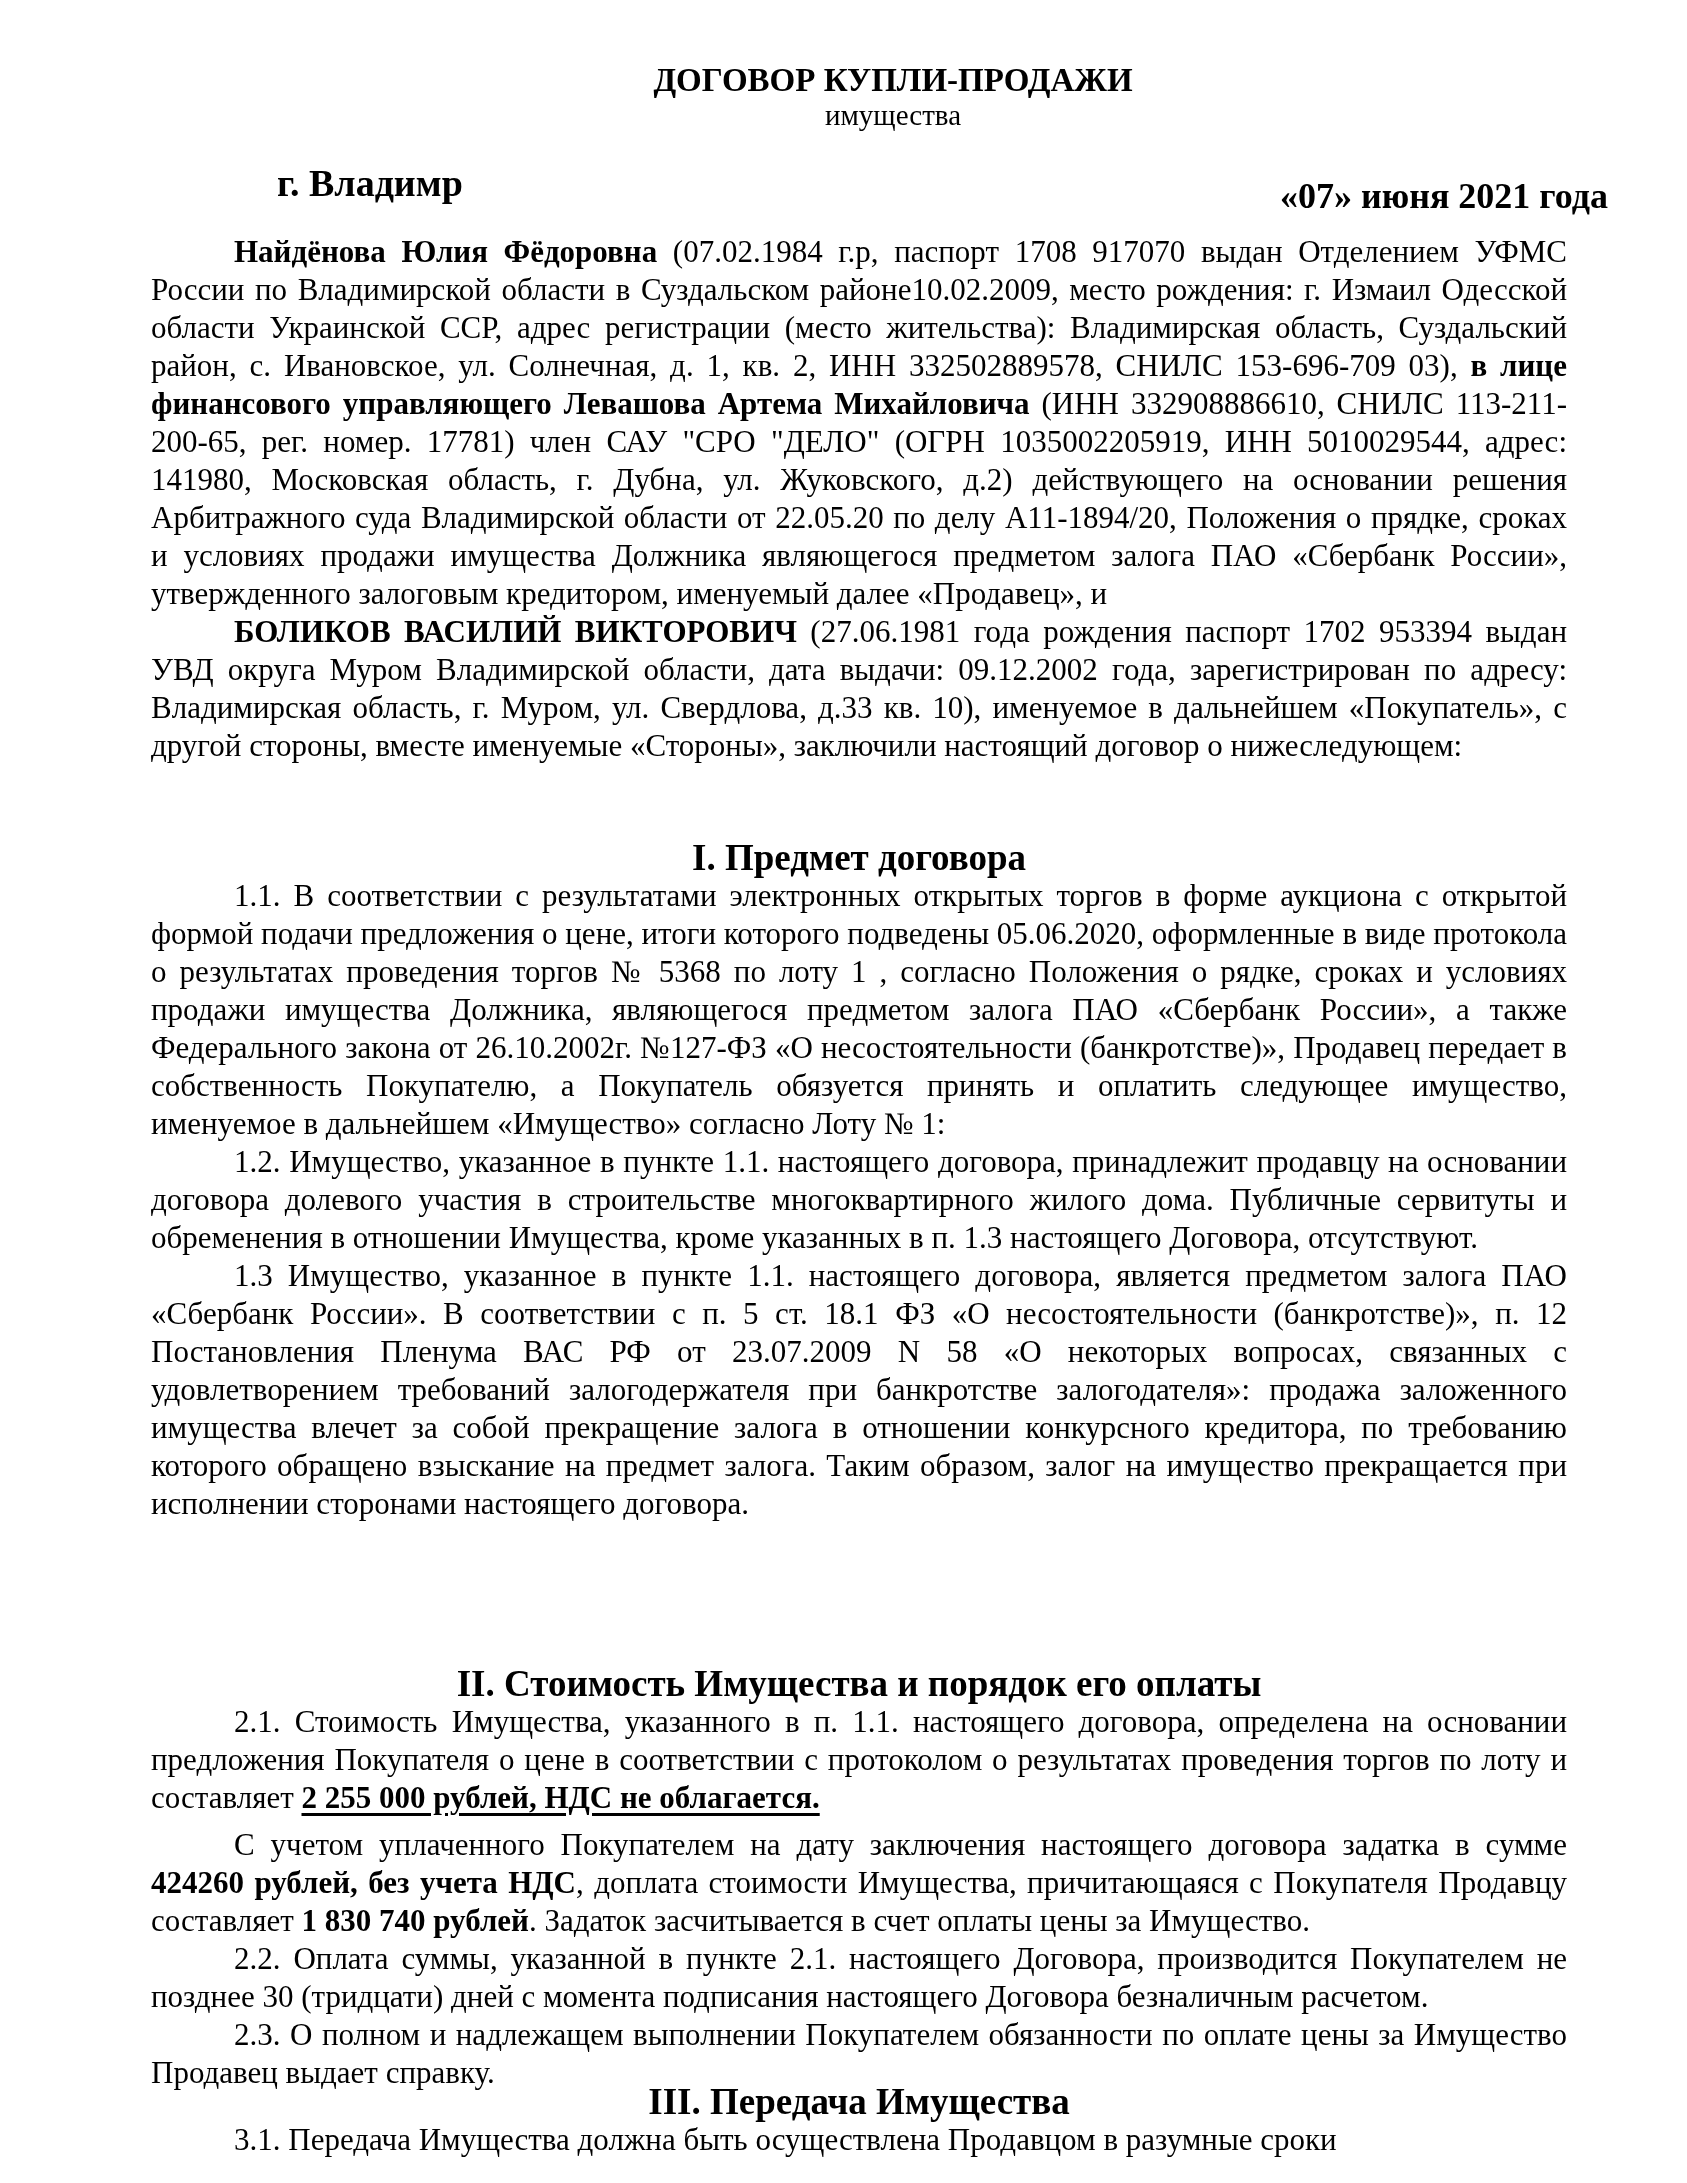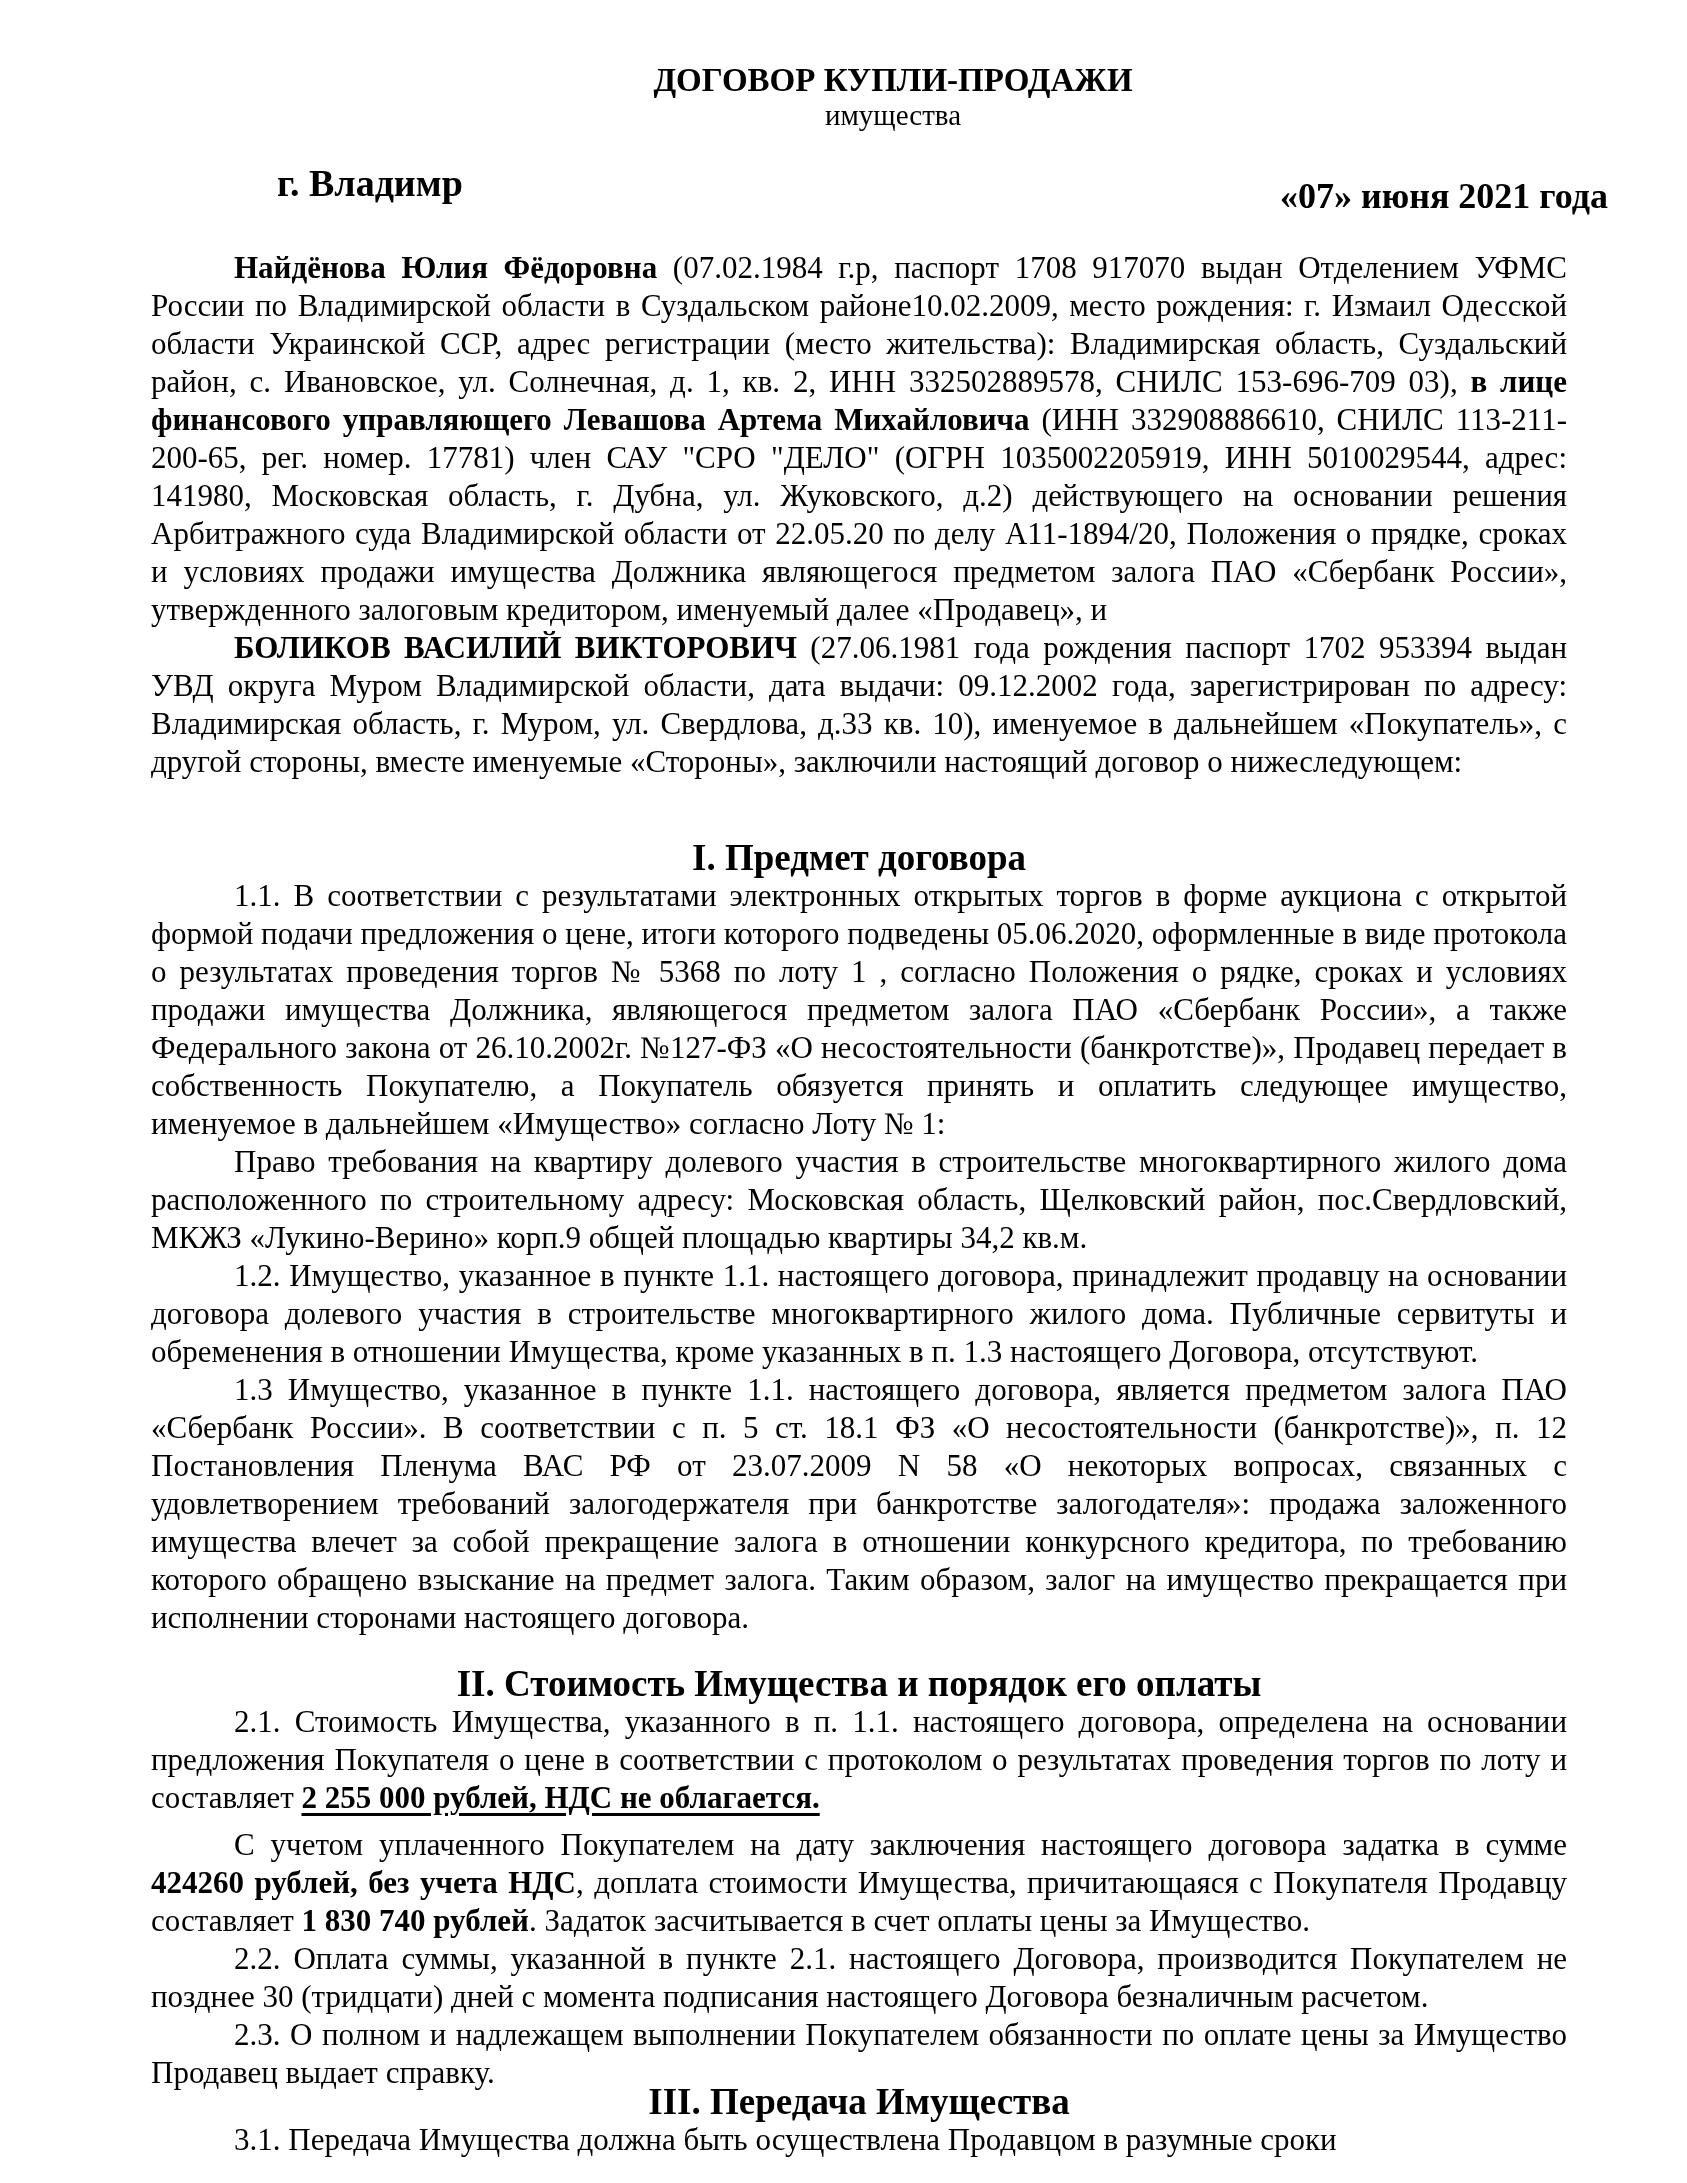--- a/index.html
+++ b/index.html
@@ -32,29 +32,28 @@
 </style>
 </head>
 <body>
 
 <div class="page">
   <div class="title">ДОГОВОР КУПЛИ-ПРОДАЖИ</div>
   <div class="subtitle">имущества</div>
   <div class="city">г. Владимр</div>
   <div class="date">«07» июня 2021 года</div>
 
-  <div class="body-block" style="top:249px;">
+  <div class="body-block" style="top:233px;">
     <p class="indent"><b>Найдёнова Юлия Фёдоровна</b><span> (07.02.1984 г.р, паспорт 1708 917070 выдан Отделением УФМС России по Владимирской области в Суздальском районе10.02.2009, место рождения: г. Измаил Одесской области Украинской ССР, адрес регистрации (место жительства): Владимирская область, Суздальский район, с. Ивановское, ул. Солнечная, д. 1, кв. 2, ИНН 332502889578, СНИЛС 153-696-709 03), </span><b>в лице финансового управляющего Левашова Артема Михайловича</b><span> (ИНН 332908886610, СНИЛС 113-211-200-65, рег. номер. 17781)  член САУ "СРО "ДЕЛО" (ОГРН 1035002205919, ИНН 5010029544, адрес: 141980, Московская область, г. Дубна, ул. Жуковского, д.2) действующего на основании решения Арбитражного суда Владимирской области от  22.05.20 по делу А11-1894/20, Положения о прядке, сроках и условиях продажи имущества Должника являющегося предметом залога ПАО «Сбербанк России», утвержденного залоговым кредитором, именуемый далее «Продавец», и</span></p>
     <p class="indent"><b>БОЛИКОВ ВАСИЛИЙ ВИКТОРОВИЧ</b><span> (27.06.1981 года рождения паспорт 1702 953394 выдан УВД округа Муром Владимирской области, дата выдачи: 09.12.2002 года, зарегистрирован по адресу: Владимирская область, г. Муром,  ул. Свердлова, д.33 кв. 10), именуемое в дальнейшем «Покупатель», с другой стороны, вместе именуемые «Стороны», заключили настоящий договор о нижеследующем:</span></p>
   </div>
 
   <div class="body-block" style="top:839px;">
     <p class="section-head">I. Предмет договора</p>
     <p class="indent">1.1. В соответствии с результатами электронных открытых торгов в форме аукциона с открытой формой подачи предложения о цене, итоги которого подведены 05.06.2020, оформленные в виде протокола о результатах проведения торгов № 5368 по лоту 1 , согласно Положения о рядке, сроках и условиях продажи имущества Должника, являющегося предметом залога ПАО «Сбербанк России», а также Федерального закона от 26.10.2002г. №127-ФЗ «О несостоятельности (банкротстве)», Продавец передает в собственность Покупателю, а Покупатель обязуется принять и оплатить следующее имущество, именуемое в дальнейшем «Имущество» согласно Лоту № 1:</p>
-    <p class="indent">Право требования на квартиру долевого участия в строительстве многоквартирного жилого дома расположенного по строительному адресу: Московская область, Щелковский район, пос.Свердловский, МКЖЗ «Лукино-Верино» корп.9 общей площадью квартиры 34,2 кв.м.</p>
     <p class="indent">1.2. Имущество, указанное в пункте 1.1. настоящего договора, принадлежит продавцу на основании договора долевого участия в строительстве многоквартирного жилого дома. Публичные сервитуты и обременения в отношении Имущества, кроме указанных в п. 1.3 настоящего Договора, отсутствуют.</p>
     <p class="indent">1.3 Имущество, указанное в пункте 1.1. настоящего договора, является предметом залога ПАО «Сбербанк России». В соответствии с п. 5 ст. 18.1 ФЗ «О несостоятельности (банкротстве)», п. 12 Постановления Пленума ВАС РФ от 23.07.2009 N 58 «О некоторых вопросах, связанных с удовлетворением требований залогодержателя при банкротстве залогодателя»: продажа заложенного имущества влечет за собой прекращение залога в отношении конкурсного кредитора, по требованию которого обращено взыскание на предмет залога. Таким образом, залог на имущество прекращается при исполнении сторонами настоящего договора.</p>
   </div>
 
   <div class="body-block" style="top:1647px;margin-top:18px;">
     <p class="section-head">II. Стоимость Имущества и порядок его оплаты</p>
     <p class="indent"><span>2.1.   Стоимость Имущества, указанного в п. 1.1. настоящего договора, определена на основании предложения Покупателя о цене в соответствии с протоколом о результатах проведения торгов по лоту и составляет </span><b class="u">2 255 000 рублей, НДС не облагается.</b></p>
     <p class="indent" style="margin-top:9.3px;"><span>С учетом уплаченного Покупателем на дату заключения настоящего договора задатка в сумме </span><b>424260 рублей, без учета НДС</b><span>, доплата стоимости Имущества, причитающаяся с Покупателя Продавцу составляет </span><b>1 830 740 рублей</b><span>. Задаток засчитывается в счет оплаты цены за Имущество.</span></p>
     <p class="indent">2.2.   Оплата суммы, указанной в пункте 2.1. настоящего Договора, производится Покупателем не позднее 30 (тридцати) дней с момента подписания настоящего Договора безналичным расчетом.</p>
     <p class="indent">2.3.   О полном и надлежащем выполнении Покупателем обязанности по оплате цены за Имущество Продавец выдает справку.</p>

